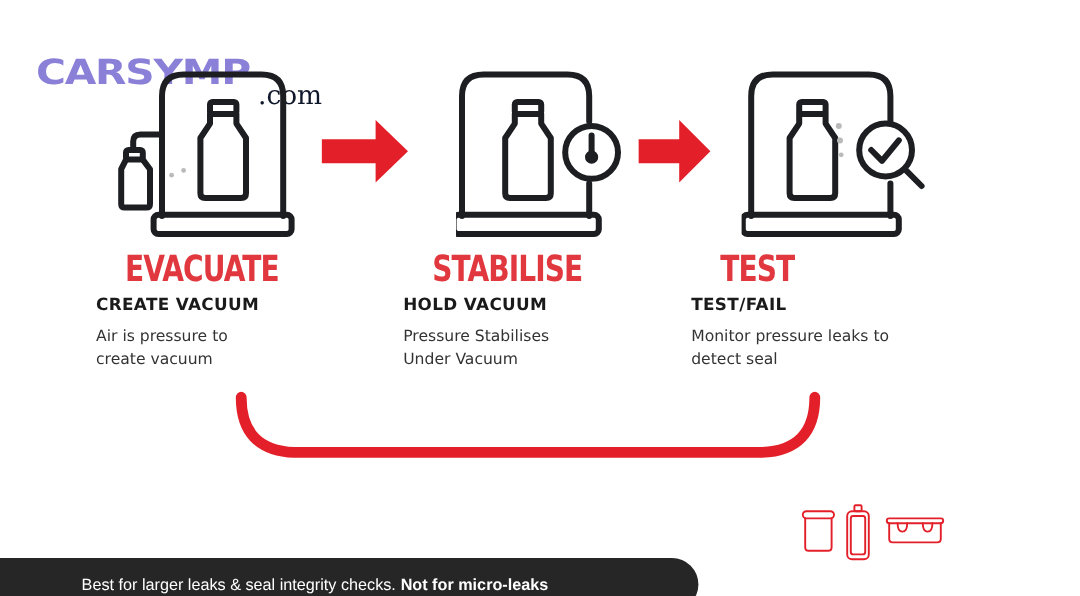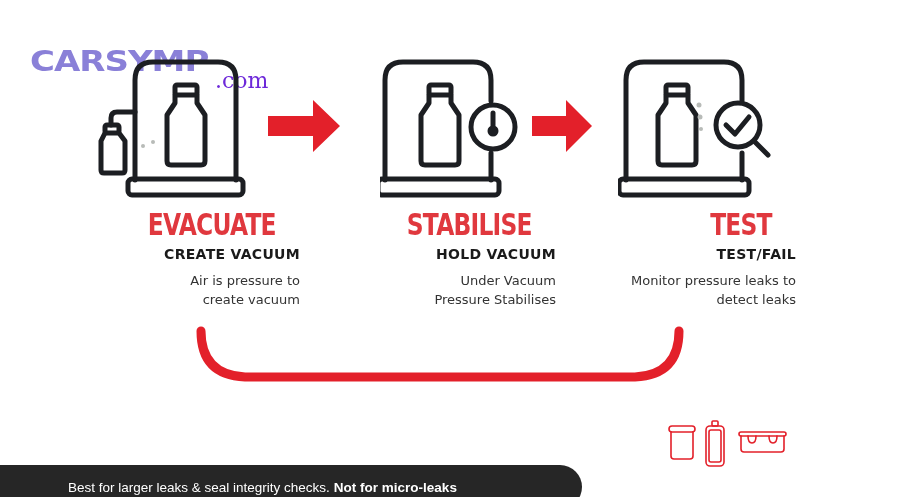--- a/index.html
+++ b/index.html
@@ -1,24 +1,24 @@
 <!DOCTYPE html>
 <html><head>
 <meta charset="utf-8">
 <style>
   * { margin:0; padding:0; box-sizing:border-box; }
   html, body { width:900px; height:497px; background:#ffffff; overflow:hidden; }
   body { position:relative; font-family:"Liberation Sans", sans-serif; color:#222; }
   .abs { position:absolute; }
   .logo { left:30px; top:44px; width:250px; height:50px; }
   .logo-main { position:absolute; left:0; top:0; font-family:"DejaVu Sans", sans-serif; font-weight:900; font-size:34px; letter-spacing:-1px; color:#8a80d8; transform:scaleY(0.85); transform-origin:top left; }
-  .logo-com { position:absolute; left:185px; top:24px; font-family:"DejaVu Serif", serif; font-size:22px; color:#6d28d9; }
+  .logo-com { position:absolute; left:185px; top:24px; font-family:"DejaVu Serif", serif; font-size:22px; color:#0f172a; }
   .icon { position:absolute; }
   .arrow { position:absolute; }
-  .step { position:absolute; width:220px; text-align:right; }
+  .step { position:absolute; width:220px; text-align:left; }
   .step-title { font-family:"DejaVu Sans", sans-serif; font-weight:bold; font-size:30px; color:#e0383e; letter-spacing:-1px; transform:scaleX(0.78); line-height:34px; }
   .step-sub { font-family:"DejaVu Sans", sans-serif; font-weight:bold; font-size:14px; color:#1a1a1a; margin-top:4px; letter-spacing:0.3px; }
   .step-desc { font-family:"DejaVu Sans", sans-serif; font-size:13px; color:#333; margin-top:9px; line-height:19px; }
   .loop { position:absolute; left:195px; top:325px; }
   .banner { position:absolute; left:0; top:421px; width:582px; height:44px; background:#262626; border-radius:0 22px 22px 0; color:#fff; font-family:Liberation Sans, sans-serif; font-size:13.5px; display:flex; align-items:center; padding-left:68px;margin-top:44px; }
   .banner b { font-weight:bold; margin-left:4px; }
   .containers { position:absolute; left:664px; top:418px; }
 </style>
 </head>
 <body>
@@ -79,31 +79,31 @@
   <div class="step-desc">
     <div>Air is pressure to</div>
     <div>create vacuum</div>
   </div>
 </div>
 
 <div class="step" style="left:336px;top:208px;">
   <div class="step-title">STABILISE</div>
   <div class="step-sub">HOLD VACUUM</div>
   <div class="step-desc">
+    <div>Pressure Stabilises</div>
     <div>Under Vacuum</div>
-    <div>Pressure Stabilises</div>
   </div>
 </div>
 
 <div class="step" style="left:576px;top:208px;">
   <div class="step-title">TEST</div>
   <div class="step-sub">TEST/FAIL</div>
   <div class="step-desc">
     <div>Monitor pressure leaks to</div>
-    <div>detect leaks</div>
+    <div>detect seal</div>
   </div>
 </div>
 
 <svg class="loop" width="500" height="60" viewBox="0 0 500 60" fill="none">
   <path d="M6 6 Q6 50 50 52 H440 Q484 50 484 6" stroke="#e3202a" stroke-width="9" stroke-linecap="round"></path>
 </svg>
 
 <div class="banner">
   <span>Best for larger leaks &amp; seal integrity checks.</span>
   <b>Not for micro-leaks</b>

